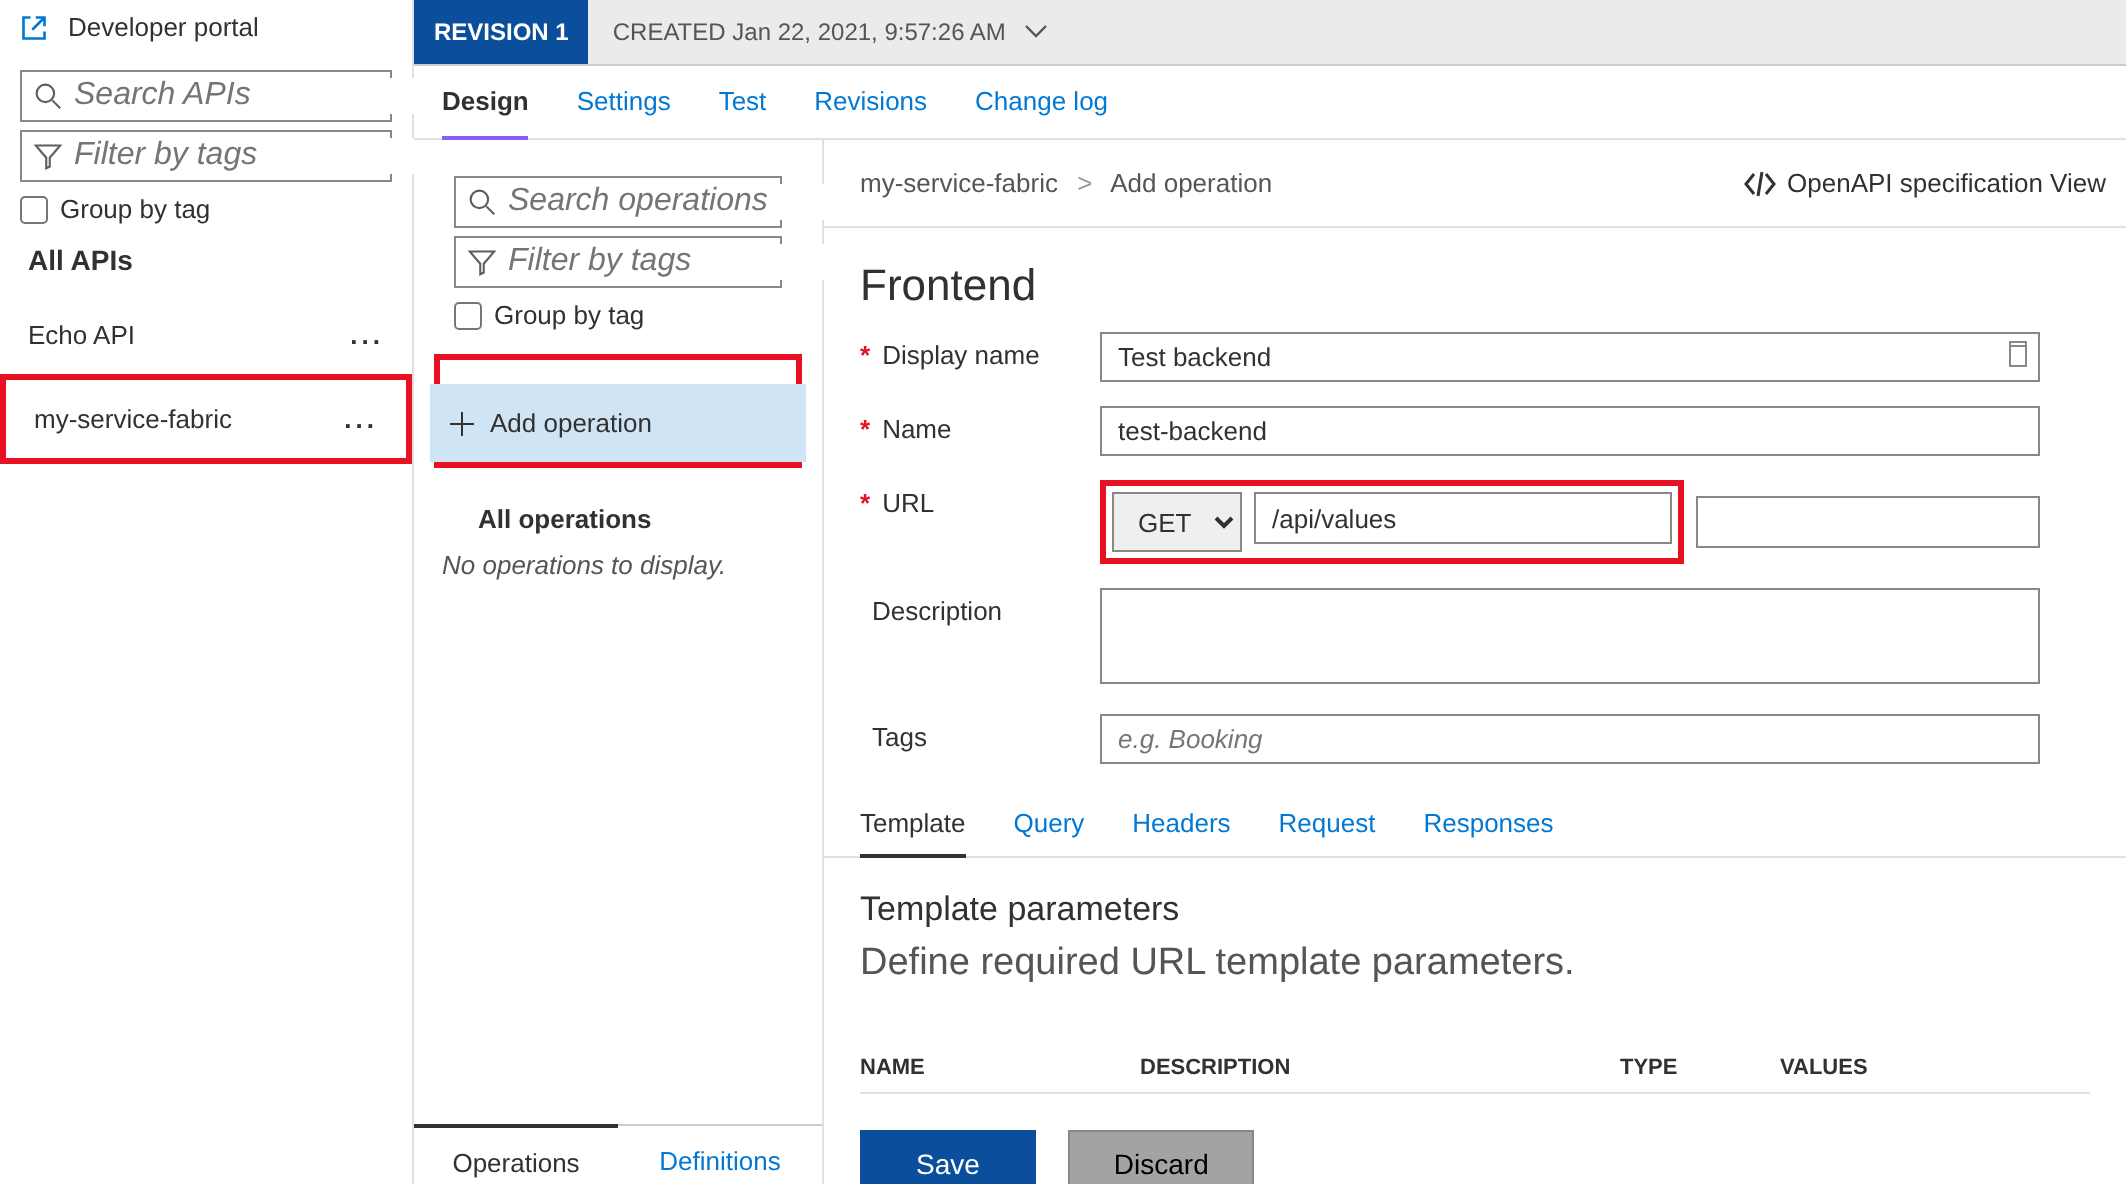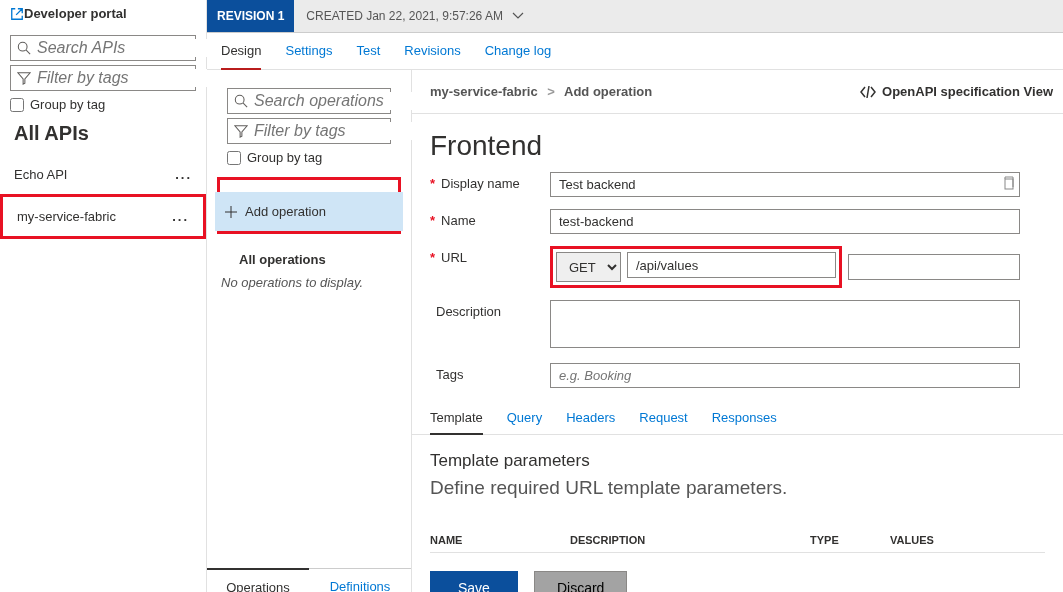--- a/index.html
+++ b/index.html
@@ -2,55 +2,55 @@
 <html><head>
 <meta charset="utf-8">
 <style>
   * { box-sizing: border-box; margin: 0; padding: 0; font-family: 'Segoe UI', Arial, sans-serif; }
   body { font-size: 13px; color: #323130; background: #fff; width: 1063px; height: 592px; overflow: hidden; }
   .root { display: flex; height: 100%; }
   .col-left { width: 207px; border-right: 1px solid #e1e1e1; padding: 0; }
   .col-mid { width: 205px; border-right: 1px solid #e1e1e1; display: flex; flex-direction: column; }
   .col-right { flex: 1; display: flex; flex-direction: column; }
 
-  .dev-portal { padding: 6px 10px 10px 10px; display: flex; align-items: center; gap: 0; font-weight: bold; }
+  .dev-portal { padding: 6px 10px 10px 10px; display: flex; align-items: center; gap: 10px; }
   .dev-portal svg { width: 14px; height: 14px; }
   .search-row { margin: 4px 10px; border: 1px solid #8a8886; height: 26px; display: flex; align-items: center; padding: 0 6px; gap: 6px; }
   .search-row input { border: none; outline: none; flex: 1; font-style: italic; color: #605e5c; font-size: 16px; }
   .group-by { margin: 6px 10px; display: flex; align-items: center; gap: 6px; font-size: 13px; }
   .group-by input[type=checkbox] { width: 14px; height: 14px; }
   .add-api { margin: 20px 10px 14px 14px; display: flex; align-items: center; gap: 8px; color: #323130; cursor: pointer; }
-  .all-apis-h { margin: 10px 14px; font-weight: 600; font-size: 20px; }
+  .all-apis-h { margin: 10px 14px; font-weight: 600; font-size: 14px; }
   .api-item { padding: 12px 14px; display: flex; justify-content: space-between; align-items: center; cursor: pointer; }
   .api-item .dots { font-weight: bold; letter-spacing: 2px; }
   .api-item.selected { background: #fff; }
   .highlight-red { border: 3px solid #e81123; }
 
   .revision-bar { display: flex; align-items: center; background: #ebebeb; border-bottom: 1px solid #ccc; height: 34px; }
   .rev-badge { background: #0b4f9c; color: #fff; font-weight: 700; font-size: 12px; padding: 9px 10px; }
   .rev-text { padding: 0 12px; font-size: 12px; color: #555; }
   .tabs { display: flex; gap: 24px; padding: 10px 14px 0 14px; border-bottom: 1px solid #e1e1e1; }
   .tabs .tab { padding-bottom: 10px; cursor: pointer; color: #0078d4; }
-  .tabs .tab.active { color: #323130; border-bottom: 2px solid #b91c1c; font-weight: 400; margin-bottom: -1px; }
+  .tabs .tab.active { color: #323130; border-bottom: 2px solid #8b5cf6; font-weight: 700; margin-bottom: -1px; }
 
   .mid-inner { padding: 14px 10px; }
   .add-op { background: #cfe5f6; padding: 12px 10px; margin-top: 12px; margin-left: -5px; margin-right: -5px; display: flex; align-items: center; gap: 8px; cursor: pointer; }
   .add-op-wrap { border: 3px solid #e81123; margin: 12px 0 0 0; }
   .all-ops { margin: 18px 4px 8px 22px; font-weight: 600; }
   .no-ops { margin: 6px 4px; font-style: italic; color: #555; }
   .mid-bottom { margin-top: auto; display: flex; border-top: 1px solid #ccc; }
   .mid-bottom .btab { flex: 1; text-align: center; padding: 10px 0; cursor: pointer; color: #0078d4; }
   .mid-bottom .btab.active { color: #323130; border-top: 2px solid #323130; margin-top: -1px; }
 
-  .crumb-bar { display: flex; justify-content: space-between; align-items: center; padding: 14px 10px 14px 18px; border-bottom: 1px solid #e1e1e1; font-weight: bold; }
+  .crumb-bar { display: flex; justify-content: space-between; align-items: center; padding: 14px 10px 14px 18px; border-bottom: 1px solid #e1e1e1; }
   .crumbs { color: #555; }
   .crumbs .sep { margin: 0 6px; color: #999; }
   .openapi { display: flex; align-items: center; gap: 6px; font-size: 13px; }
 
-  .frontend-h { font-size: 28px; font-weight: 400; margin: 16px 18px 10px 18px; }
+  .frontend-h { font-size: 22px; font-weight: 400; margin: 16px 18px 10px 18px; }
   .form { padding: 0 18px; }
   .row { display: flex; align-items: flex-start; margin-bottom: 12px; }
   .label { width: 120px; padding-top: 4px; display: flex; gap: 6px; }
   .req { color: #e81123; font-weight: bold; }
   .ctrl { flex: 1; max-width: 470px; }
   .ctrl input[type=text], .ctrl select, .ctrl textarea { width: 100%; border: 1px solid #8a8886; padding: 4px 8px; font-size: 13px; color: #323130; }
   .ctrl.wide { max-width: 470px; }
   .inpw { position: relative; }
   .copy-icon { position: absolute; right: 6px; top: 4px; color: #888; font-size: 12px; }
   .url-row { display: flex; gap: 6px; align-items: center; }

